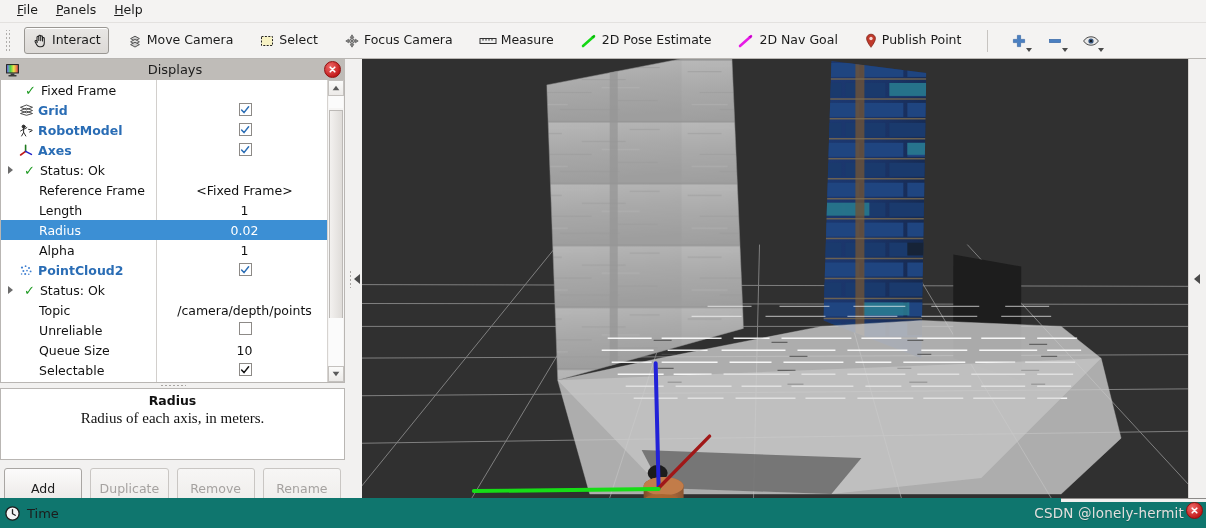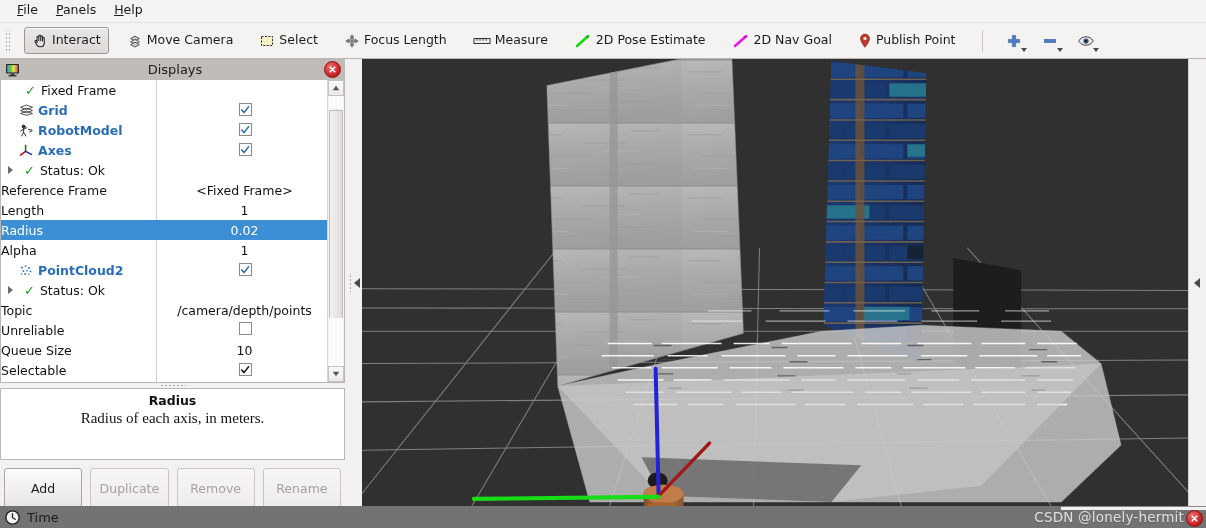--- a/index.html
+++ b/index.html
@@ -185,21 +185,21 @@
     box-sizing: border-box;
   }
   .vdiv {
     position: absolute;
     left: 155px; top: 0; bottom: 0;
     width: 1px;
     background: #d2cfcc;
   }
   .indent-0 { padding-left: 3px; }
   .indent-1 { padding-left: 24px; }
-  .indent-2 { }
+  .indent-2 { padding-left: 38px; }
   .expander {
     width: 13px; height: 13px;
     display: inline-flex; align-items: center; justify-content: center;
     flex: 0 0 13px;
     margin-right: 1px;
   }
   .expander .tri {
     width: 0; height: 0;
     border-top: 4px solid transparent;
     border-bottom: 4px solid transparent;
@@ -332,23 +332,23 @@
     flex: 1 1 auto;
     position: relative;
     background: #303030;
     overflow: hidden;
     min-width: 0;
   }
   .render svg { display: block; width: 100%; height: 100%; }
 
   
   .timebar {
-    height: 22px;
+    height: 30px;
     flex: 0 0 auto;
-    background: #737373;
+    background: #0f766e;
     display: flex;
     align-items: center;
     padding-left: 5px;
     position: relative;
   }
   .timebar .tlabel { font-size: 13px; color: #1c1c1c; margin-left: 7px; }
   .watermark {
     position: absolute;
     right: 22px; top: 50%;
     transform: translateY(-50%);
@@ -418,21 +418,21 @@
           <g fill="#8c8c8c" stroke="#555" stroke-width=".7">
             <path d="M8 1.8 9.8 4.6H6.2Z"></path>
               <path d="M8 14.2 6.2 11.4h3.6Z"></path>
             <path d="M1.8 8 4.6 6.2v3.6Z"></path>
               <path d="M14.2 8 11.4 9.8V6.2Z"></path>
           </g>
           <circle cx="8" cy="8" r="2.4" fill="#cfcfcf" stroke="#444" stroke-width=".9"></circle>
           <circle cx="8" cy="8" r=".9" fill="#444"></circle>
         </svg>
       </span>
-      <span class="lbl">Focus Length</span>
+      <span class="lbl">Focus Camera</span>
     </div>
 
     <div class="tbtn">
       <span class="icn">
         <svg width="18" height="16" viewBox="0 0 18 16">
           <rect x="1" y="5.5" width="16" height="5" fill="#efefef" stroke="#333" stroke-width="1"></rect>
           <g stroke="#333" stroke-width="1">
             <path d="M4 5.5v2.2M7 5.5v2.2M10 5.5v2.2M13 5.5v2.2"></path>
           </g>
         </svg>

